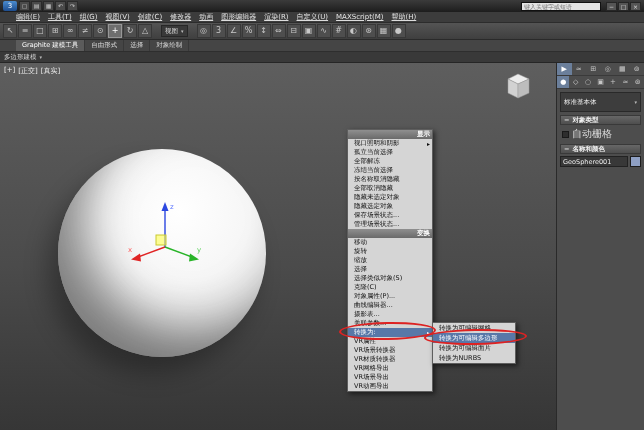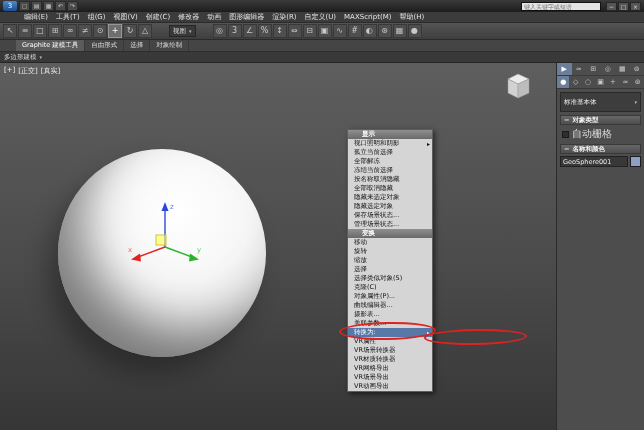--- a/index.html
+++ b/index.html
@@ -21,34 +21,34 @@
   .title-badge { background:#1e62a8; padding:0 3px; color:#fff; }
   .tb-search { margin-left:auto; width:80px; height:9px; background:#e4e4e4; color:#444;
                font-size:6px; line-height:9px; padding:0 2px; border:1px solid #111;
                font-family:"DejaVu Sans", sans-serif; }
   .win-btns { display:flex; gap:1px; margin-left:3px; }
   .win-btn { width:11px; height:9px; background:#555; border:1px solid #262626; color:#ddd;
              font-size:6px; line-height:7px; text-align:center; }
 
   
   .menubar { position:absolute; left:0; top:12px; width:644px; height:11px; background:#3c3c3c;
-             border-bottom:1px solid #2c2c2c; display:flex; align-items:center; padding-left:20px; }
+             border-bottom:1px solid #2c2c2c; display:flex; align-items:center; padding-left:12px;text-decoration:underline; }
   .menu-item { padding:0 4px; font-size:7px; color:#e6e6e6; line-height:11px; white-space:nowrap; }
 
   
   .toolbar { position:absolute; left:0; top:23px; width:644px; height:17px;
              background:linear-gradient(#545454,#3f3f3f); border-bottom:1px solid #2a2a2a;
              display:flex; align-items:center; gap:1px; padding:0 3px; }
   .ticons { display:flex; gap:1px; }
   .tool-icon { width:14px; height:14px; background:#4e4e4e; border:1px solid #383838; color:#c9c9c9;
                font-size:8px; line-height:12px; text-align:center; }
   .tool-icon.active { background:#6e6e6e; border-color:#979797; color:#fff; }
   .tool-dropdown { height:12px; background:#393939; border:1px solid #272727; color:#ddd;
                    font-size:6.5px; line-height:10px; padding:0 3px; display:flex; gap:3px;
-                   align-items:center; margin:0 16px; }
+                   align-items:center; margin:0 8px; }
 
   
   .ribbon { position:absolute; left:0; top:40px; width:644px; height:12px; background:#454545;
             border-bottom:1px solid #2e2e2e; display:flex; align-items:flex-end; padding-left:16px; }
   .rtab { font-size:6.5px; color:#dcdcdc; line-height:11px; padding:0 6px; border-right:1px solid #383838; }
   .rtab.active { background:#5b5b5b; color:#fff; }
   .subtab { position:absolute; left:0; top:52px; width:644px; height:11px; background:#393939;
             border-bottom:1px solid #262626; display:flex; align-items:center; gap:3px;
             padding-left:4px; font-size:6.5px; color:#d8d8d8; }
   .chev { font-size:5px; color:#bbb; }
@@ -87,21 +87,21 @@
                 font-size:6.5px; line-height:9px; padding:0 2px; min-width:0;
                 font-family:"DejaVu Sans", sans-serif; }
   .color-swatch { width:11px; height:11px; background:#8fa0c4; border:1px solid #1d1d1d; }
 
   
   .ctx-menu { position:absolute; left:347px; top:129px; width:86px; background:#d5d5d5;
               border:1px solid #5e5e5e; box-shadow:2px 2px 5px rgba(0,0,0,.55); z-index:5; }
   .ctx-item { height:9px; line-height:9px; font-size:6.5px; color:#101010; padding:0 8px 0 6px;
               position:relative; white-space:nowrap; overflow:hidden; }
   .ctx-item.header { background:linear-gradient(#8f8f8f,#6a6a6a); color:#fff; font-weight:bold;
-                     text-align:left; padding:0 14px; }
+                     text-align:right; padding:0 2px; }
   .ctx-item.submenu::after, .ctx-item.submenu-highlighted::after {
       content:"▸"; position:absolute; right:2px; top:0; font-size:6px; }
   .ctx-item.submenu-highlighted { background:var(--sel,#5878a8); color:#fff; }
   .ctx-submenu { position:absolute; left:432px; top:322px; width:84px; background:#d5d5d5;
                  border:1px solid #5e5e5e; box-shadow:2px 2px 5px rgba(0,0,0,.55); z-index:6; }
   .ctx-submenu .ctx-item { height:10px; line-height:10px; }
   .ctx-item.highlighted { background:var(--sel,#5878a8); color:#fff; }
 
   
   .annotation { position:absolute; border:2px solid var(--ann,#dd2222); border-radius:50%;
@@ -286,17 +286,23 @@
       <div class="ctx-item item">关联参数...</div>
       <div class="ctx-item submenu-highlighted">转换为:</div>
       <div class="ctx-item item">VR属性</div>
       <div class="ctx-item item">VR场景转换器</div>
       <div class="ctx-item item">VR材质转换器</div>
       <div class="ctx-item item">VR网格导出</div>
       <div class="ctx-item item">VR场景导出</div>
       <div class="ctx-item item">VR动画导出</div>
   </div>
 
+  <div class="ctx-submenu">
+    <div class="ctx-item item">转换为可编辑网格</div>
+      <div class="ctx-item highlighted">转换为可编辑多边形</div>
+      <div class="ctx-item item">转换为可编辑面片</div>
+      <div class="ctx-item item">转换为NURBS</div>
+  </div>
 
   <div class="annotation" id="ann1"></div>
   <div class="annotation" id="ann2"></div>
 
 </div>
 
 </body></html>

